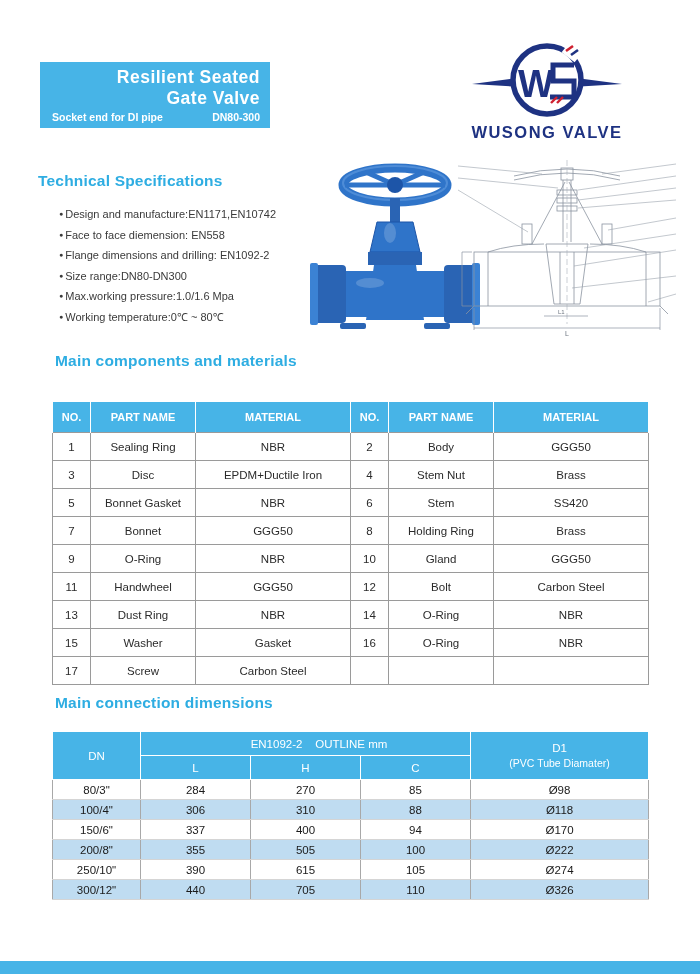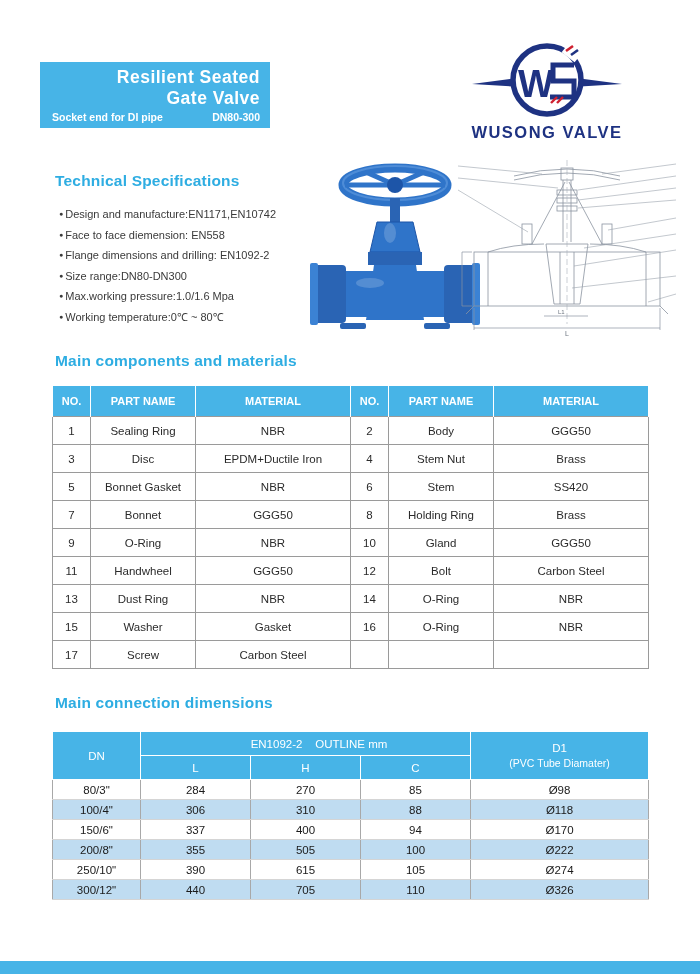--- a/index.html
+++ b/index.html
@@ -12,38 +12,38 @@
   .banner{
     position:absolute;left:40px;top:62px;width:230px;height:66px;
     background:#47b4e7;color:#fff;box-sizing:border-box;padding:5px 10px 0 12px;
   }
   .banner .t1{font-size:17.5px;font-weight:bold;line-height:1.18;letter-spacing:.5px;text-align:right;}
   .banner .sub{display:flex;justify-content:space-between;font-size:10.5px;margin-top:3px;font-weight:600;}
   
   .logo{position:absolute;left:462px;top:34px;width:170px;height:116px;}
   
   .sec-heading{position:absolute;color:#2eade2;font-size:15.5px;font-weight:600;letter-spacing:.2px;}
-  #h-tech{left:55px;top:172px;}
+  #h-tech{left:38px;top:172px;}
   #h-comp{left:55px;top:352px;}
   #h-dims{left:55px;top:694px;}
   
   .spec-list{
     position:absolute;left:55px;top:200px;width:260px;
     list-style:none;margin:4px;padding:0;font-size:11px;color:#3a3a3a;
   }
   .spec-list li{line-height:19.5px;white-space:nowrap;}
   .spec-list li::before{content:"\25CF";font-size:7px;vertical-align:2px;margin-right:2px;color:#3a3a3a;}
   
   .valve-photo{position:absolute;left:310px;top:158px;}
   .valve-drawing{position:absolute;left:452px;top:156px;}
   
   table{border-collapse:collapse;table-layout:fixed;position:absolute;left:52px;}
   th,td{text-align:center;overflow:hidden;white-space:nowrap;}
   
-  #comp-table{top:386px;width:596px;font-size:11.5px;padding-left:40px;}
+  #comp-table{top:402px;width:596px;font-size:11.5px;padding-left:40px;}
   #comp-table thead th{
     background:#47b4e7;color:#fff;font-weight:600;font-size:11px;
     height:28px;border:1px solid #fff;border-top:none;border-bottom:none;
   }
   #comp-table tbody td{
     height:25px;border:1px solid #9a9a9a;color:#2b2b2b;background:#fff;
   }
   
   #dim-table{top:732px;width:596px;font-size:11.5px;}
   #dim-table thead th{

